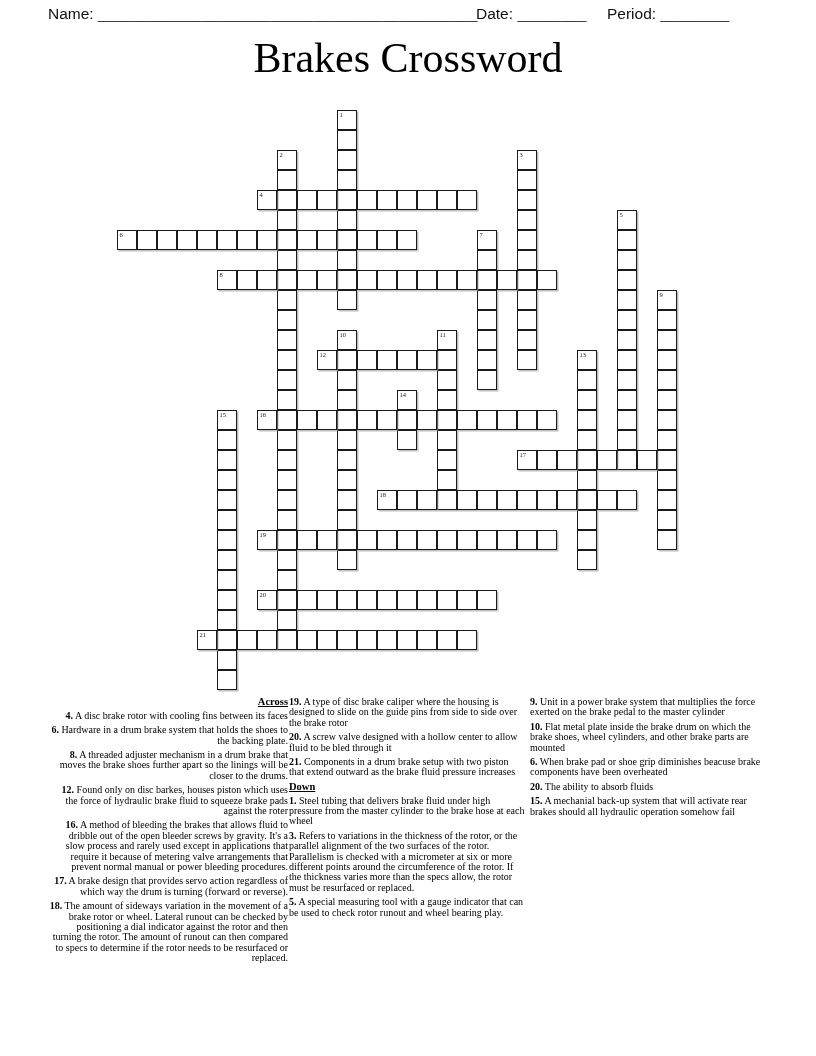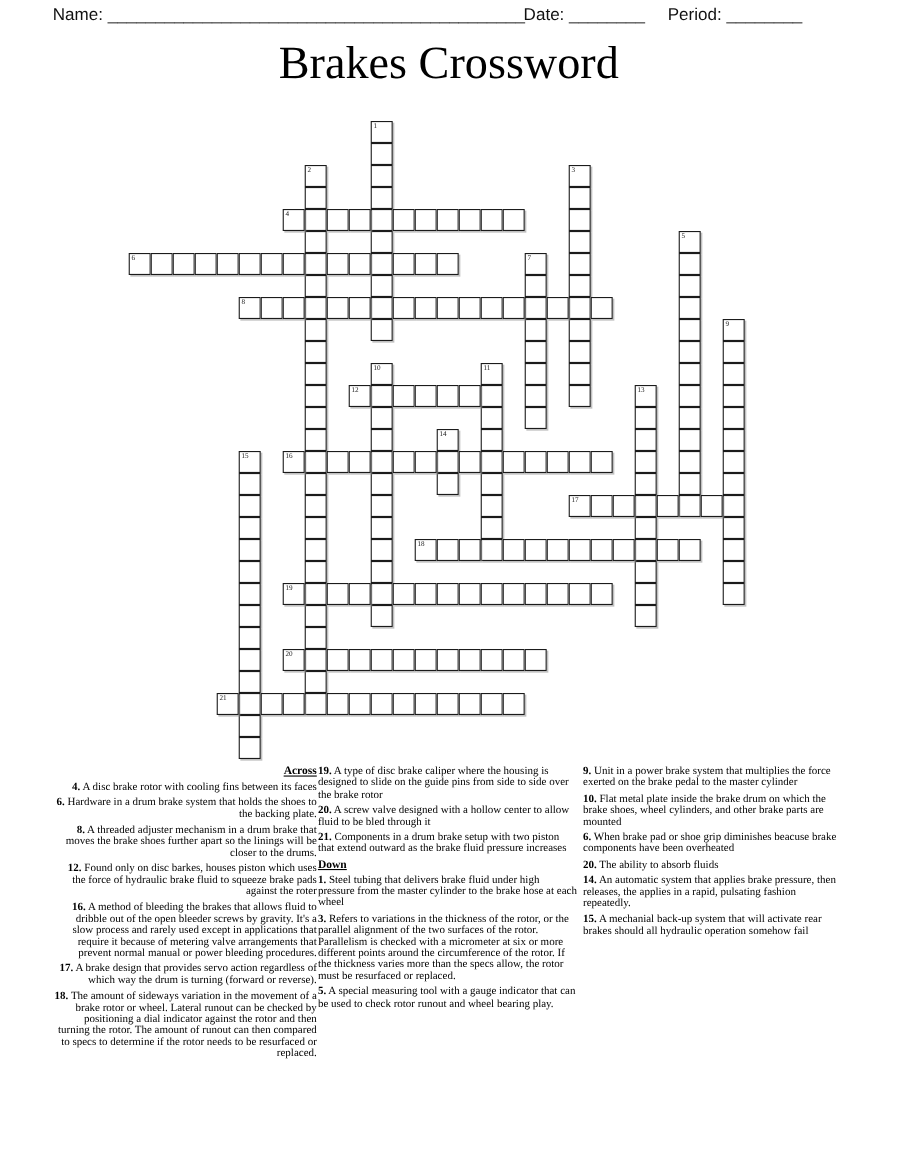--- a/index.html
+++ b/index.html
@@ -343,15 +343,14 @@
     <div class="clue-heading">Down</div>
     <p class="clue"><b>1.</b> Steel tubing that delivers brake fluid under high pressure from the master cylinder to the brake hose at each wheel</p>
     <p class="clue"><b>3.</b> Refers to variations in the thickness of the rotor, or the parallel alignment of the two surfaces of the rotor. Parallelism is checked with a micrometer at six or more different points around the circumference of the rotor. If the thickness varies more than the specs allow, the rotor must be resurfaced or replaced.</p>
     <p class="clue"><b>5.</b> A special measuring tool with a gauge indicator that can be used to check rotor runout and wheel bearing play.</p>
   </div>
 <div class="clue-col" id="clue-col-3">
     <p class="clue"><b>9.</b> Unit in a power brake system that multiplies the force exerted on the brake pedal to the master cylinder</p>
     <p class="clue"><b>10.</b> Flat metal plate inside the brake drum on which the brake shoes, wheel cylinders, and other brake parts are mounted</p>
     <p class="clue"><b>6.</b> When brake pad or shoe grip diminishes beacuse brake components have been overheated</p>
     <p class="clue"><b>20.</b> The ability to absorb fluids</p>
-    <p class="clue"><b>14.</b> An automatic system that applies brake pressure, then releases, the applies in a rapid, pulsating fashion repeatedly.</p>
     <p class="clue"><b>15.</b> A mechanial back-up system that will activate rear brakes should all hydraulic operation somehow fail</p>
   </div>
 
 </body></html>

